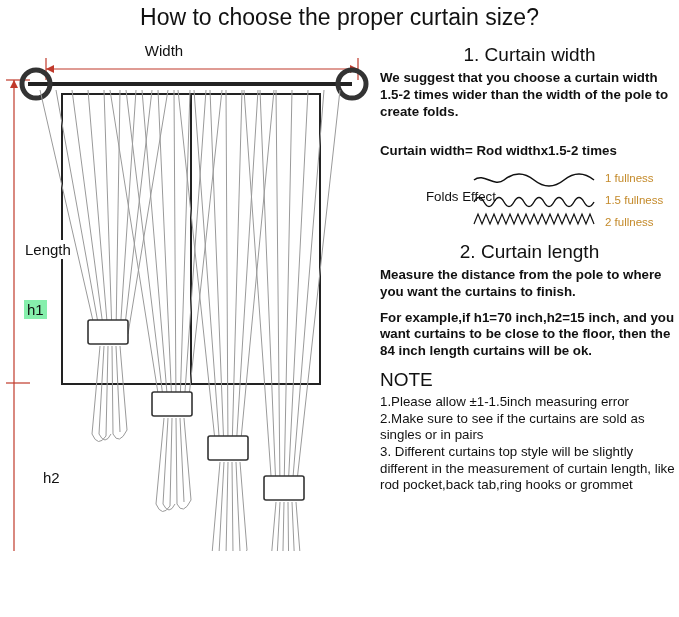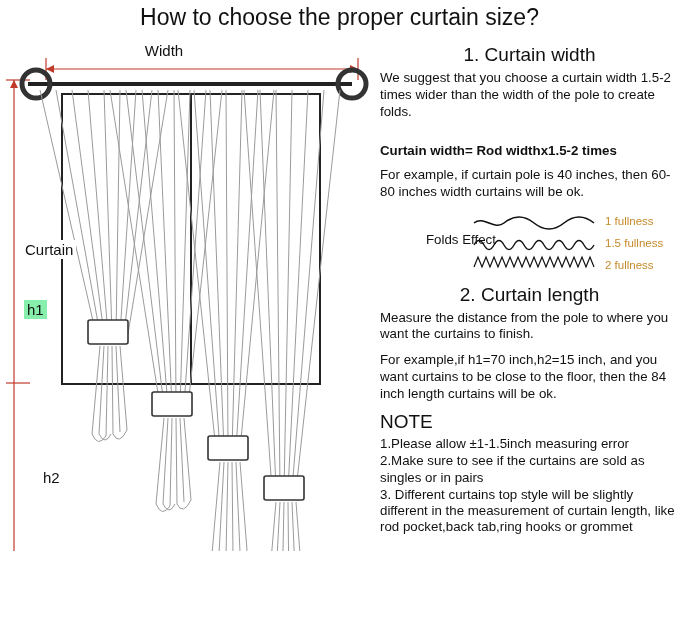--- a/index.html
+++ b/index.html
@@ -48,20 +48,21 @@
     font-weight: 400;
     color: #111;
     margin: 0 0 4px 0;
     text-align: center;
   }
   .p {
     font-size: 13.3px;
     line-height: 1.26;
     margin: 0 0 9px 0;
     color: #111;
+    font-weight: bold;
   }
   .p.tight { margin-bottom: 7px; }
   .b { font-weight: bold; margin-top: 23px; }
   .folds-row {
     position: relative;
     height: 66px;
     margin: 2px 0 8px 0;
   }
   .folds-label {
     position: absolute;
@@ -224,35 +225,34 @@
         <rect x="264" y="442" width="40" height="24" rx="2"></rect>
       </g>
 
       <line x1="14" y1="529" x2="370" y2="529" stroke="#c0392b" stroke-width="1.2" stroke-dasharray="5,4"></line>
 
     </svg>
 
     
     <div style="position:absolute;left:0;top:0;width:380px;height:583px;pointer-events:none;">
       <div style="position:absolute;left:164px;top:8px;transform:translateX(-50%);font-size:15px;background:#fff;padding:0 4px;">Width</div>
-      <div style="position:absolute;left:22px;top:206px;font-size:15px;background:#fff;padding:1px 3px;">Curtain</div>
+      <div style="position:absolute;left:22px;top:206px;font-size:15px;background:#fff;padding:1px 3px;">Length</div>
       <div style="position:absolute;left:24px;top:266px;font-size:15px;background:#86efac;padding:1px 3px;">h1</div>
       <div style="position:absolute;left:40px;top:434px;font-size:15px;background:#fff;padding:1px 3px;">h2</div>
     </div>
 
     <div class="floor-label">Floor</div>
   </div>
 
   <div id="right">
 
     <div>
       <div class="h-head">1. Curtain width</div>
       <p class="p">We suggest that you choose a curtain width 1.5-2 times wider than the width of the pole to create folds.</p>
       <p class="p b tight">Curtain width= Rod widthx1.5-2 times</p>
-      <p class="p">For example, if curtain pole is 40 inches, then 60-80 inches width curtains will be ok.</p>
     </div>
 
     <div class="folds-row">
       <div class="folds-label">Folds Effect</div>
       <svg class="folds-svg" width="130" height="66" viewBox="0 0 130 66" xmlns="http://www.w3.org/2000/svg">
         <path d="M2 13 C 12 5, 22 21, 32 13 S 52 5, 62 13 S 82 21, 92 13 S 112 5, 122 13" fill="none" stroke="#111" stroke-width="1.6"></path>
         <path d="M2 35 q5 -9 10 0 q5 9 10 0 q5 -9 10 0 q5 9 10 0 q5 -9 10 0 q5 9 10 0 q5 -9 10 0 q5 9 10 0 q5 -9 10 0 q5 9 10 0 q5 -9 10 0 q5 9 10 0" fill="none" stroke="#111" stroke-width="1.4"></path>
         <path d="M2 57 l4 -10 l4 10 l4 -10 l4 10 l4 -10 l4 10 l4 -10 l4 10 l4 -10 l4 10 l4 -10 l4 10 l4 -10 l4 10 l4 -10 l4 10 l4 -10 l4 10 l4 -10 l4 10 l4 -10 l4 10 l4 -10 l4 10 l4 -10 l4 10 l4 -10 l4 10 l4 -10 l4 10" fill="none" stroke="#111" stroke-width="1.2"></path>
       </svg>
       <div class="folds-legend">

